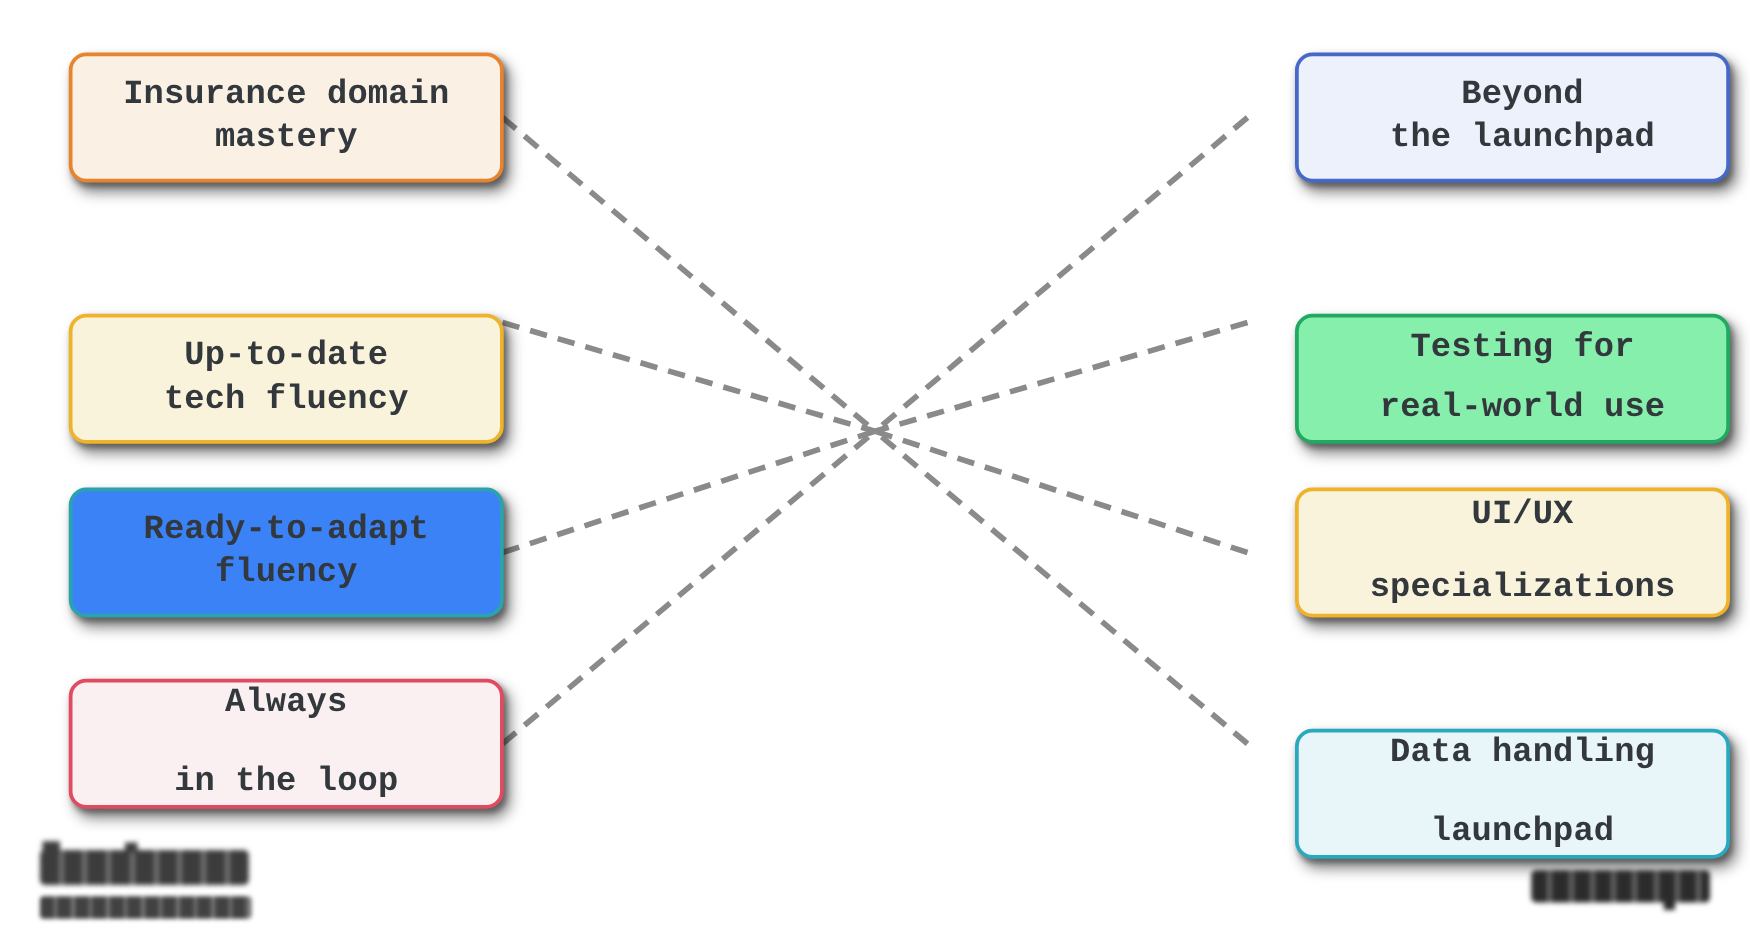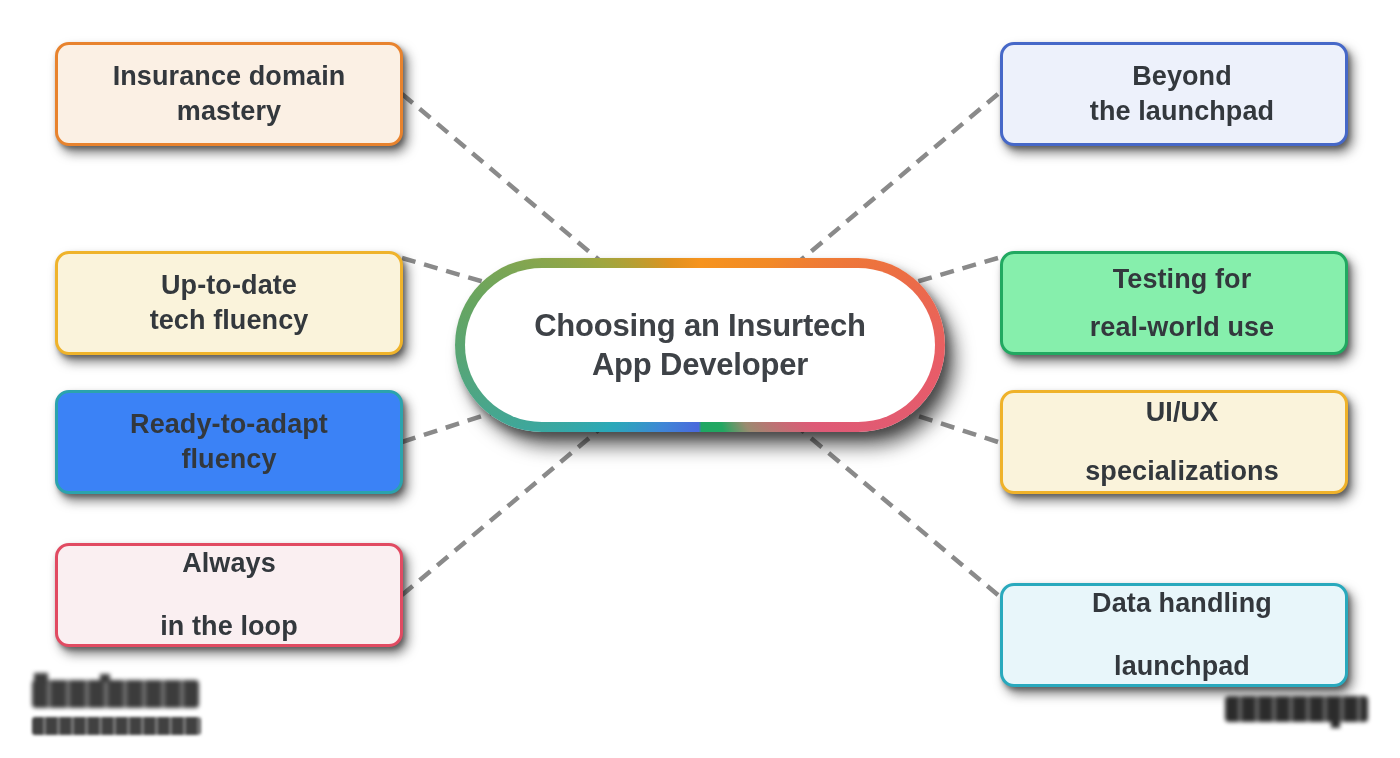--- a/index.html
+++ b/index.html
@@ -1,32 +1,32 @@
 <!DOCTYPE html>
 <html><head>
 <meta charset="utf-8">
 <style>
   html,body{margin:0;padding:0;background:#ffffff;}
   body{width:1400px;height:758px;overflow:hidden;font-family:"Liberation Sans","DejaVu Sans",sans-serif;}
-  .canvas{position:relative;width:1400px;height:750px;background:#ffffff;}
+  .canvas{position:relative;width:1400px;height:750px;background:#ffffff;font-family:Liberation Mono, monospace;}
 
   
   .connectors{position:absolute;left:0;top:0;width:1400px;height:758px;z-index:1;}
   .conn{stroke-width:4.5;fill:none;}
 
   
   .node{
     position:absolute;width:348px;height:104px;box-sizing:border-box;
     border:3px solid #999;border-radius:14px;background:#fff;z-index:2;
     display:flex;flex-direction:column;align-items:center;justify-content:center;
     box-shadow:5px 7px 11px rgba(24,24,24,.55), 2px 3px 4px rgba(24,24,24,.35);
   }
   .node .line{font-size:27px;line-height:35px;font-weight:600;color:#33383D;text-align:center;letter-spacing:.1px;}
   .col-left{left:55px;}
-  .col-right{left:1000px;padding-left:16px;}
+  .col-right{left:1036px;padding-left:16px;}
   .row1{top:42px;} .row2{top:206px;margin-top:45px;} .row3{top:390px;} .row4{top:543px;justify-content:space-between;}
 
   
   .pill-outer{
     position:absolute;left:455px;top:258px;width:490px;height:174px;box-sizing:border-box;
     border-radius:90px;padding:10px;z-index:3;
     background:conic-gradient(from 0deg,
       #F6941E 0deg,#F28A26 40deg,#EC6E43 70deg,#E85C68 95deg,#DE5A77 125deg,
       #9A8B70 150deg,#22A761 165deg,#1FA763 179deg,#4A68DC 181deg,#3F86D6 205deg,
       #2AA9B8 228deg,#47A68E 252deg,#66A561 280deg,#9FA63F 310deg,#E0921F 340deg,#F6941E 360deg);
@@ -102,26 +102,20 @@
   </div>
   <div class="node col-right row3" style="border-color: rgb(239, 178, 42); background-color: rgb(250, 243, 219); gap: 24px;">
     <div class="line">UI/UX</div>
     <div class="line">specializations</div>
   </div>
   <div class="node col-right row4" style="border-color: rgb(41, 169, 189); background-color: rgb(232, 246, 250); margin-top: 40px;">
     <div class="line">Data handling</div>
     <div class="line">launchpad</div>
   </div>
 
-  <div class="pill-outer">
-    <div class="pill-inner" style="background-color: rgb(255, 255, 255);">
-      <div class="title-line" style="color: rgb(62, 66, 71);">Choosing an Insurtech</div>
-      <div class="title-line" style="color: rgb(62, 66, 71);">App Developer</div>
-    </div>
-  </div>
 
   <div class="brand">
     <div class="wordmark-blur"></div>
     <div class="tagline-blur"></div>
   </div>
   <div class="watermark-blur"></div>
 
 </div>
 
 </body></html>

